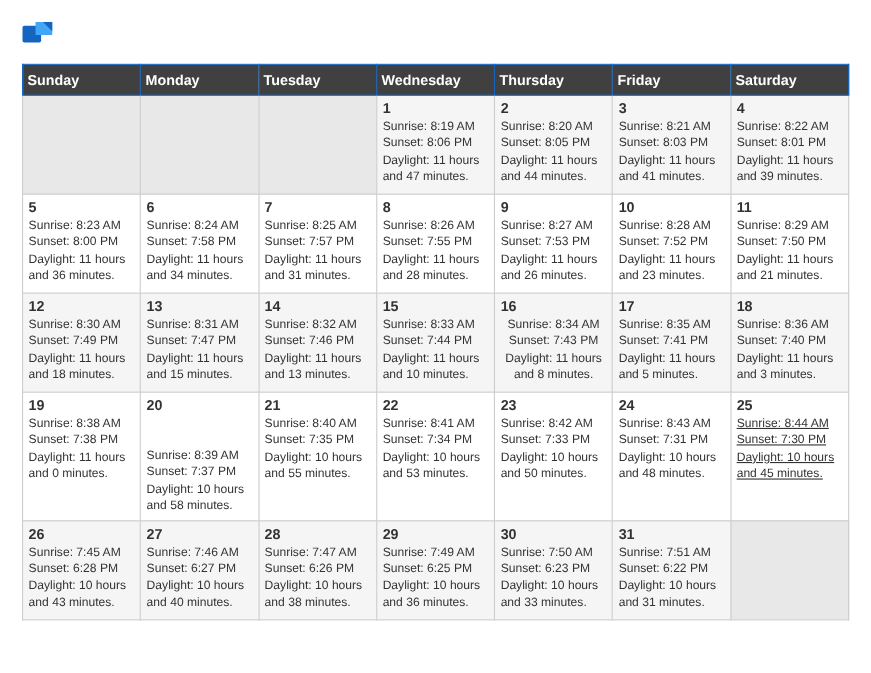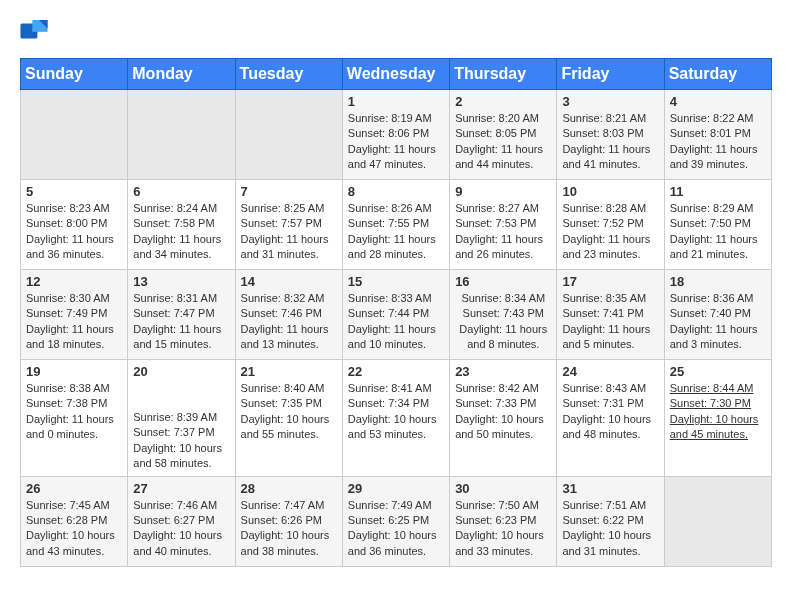--- a/index.html
+++ b/index.html
@@ -48,23 +48,23 @@
     .location-title {
       font-size: 15px;
       color: #555;
     }
     table {
       width: 100%;
       border-collapse: collapse;
       table-layout: fixed;
     }
     thead tr th {
-      background-color: #3b82f6;
+      background-color: #404040;
       color: #fff;
-      font-size: 16px;
+      font-size: 13px;
       font-weight: bold;
       padding: 6px 4px;
       text-align: left;
       border: 1px solid #1565c0;
     }
     tbody tr td {
       vertical-align: top;
       border: 1px solid #ccc;
       padding: 4px 5px;
       font-size: 11px;

